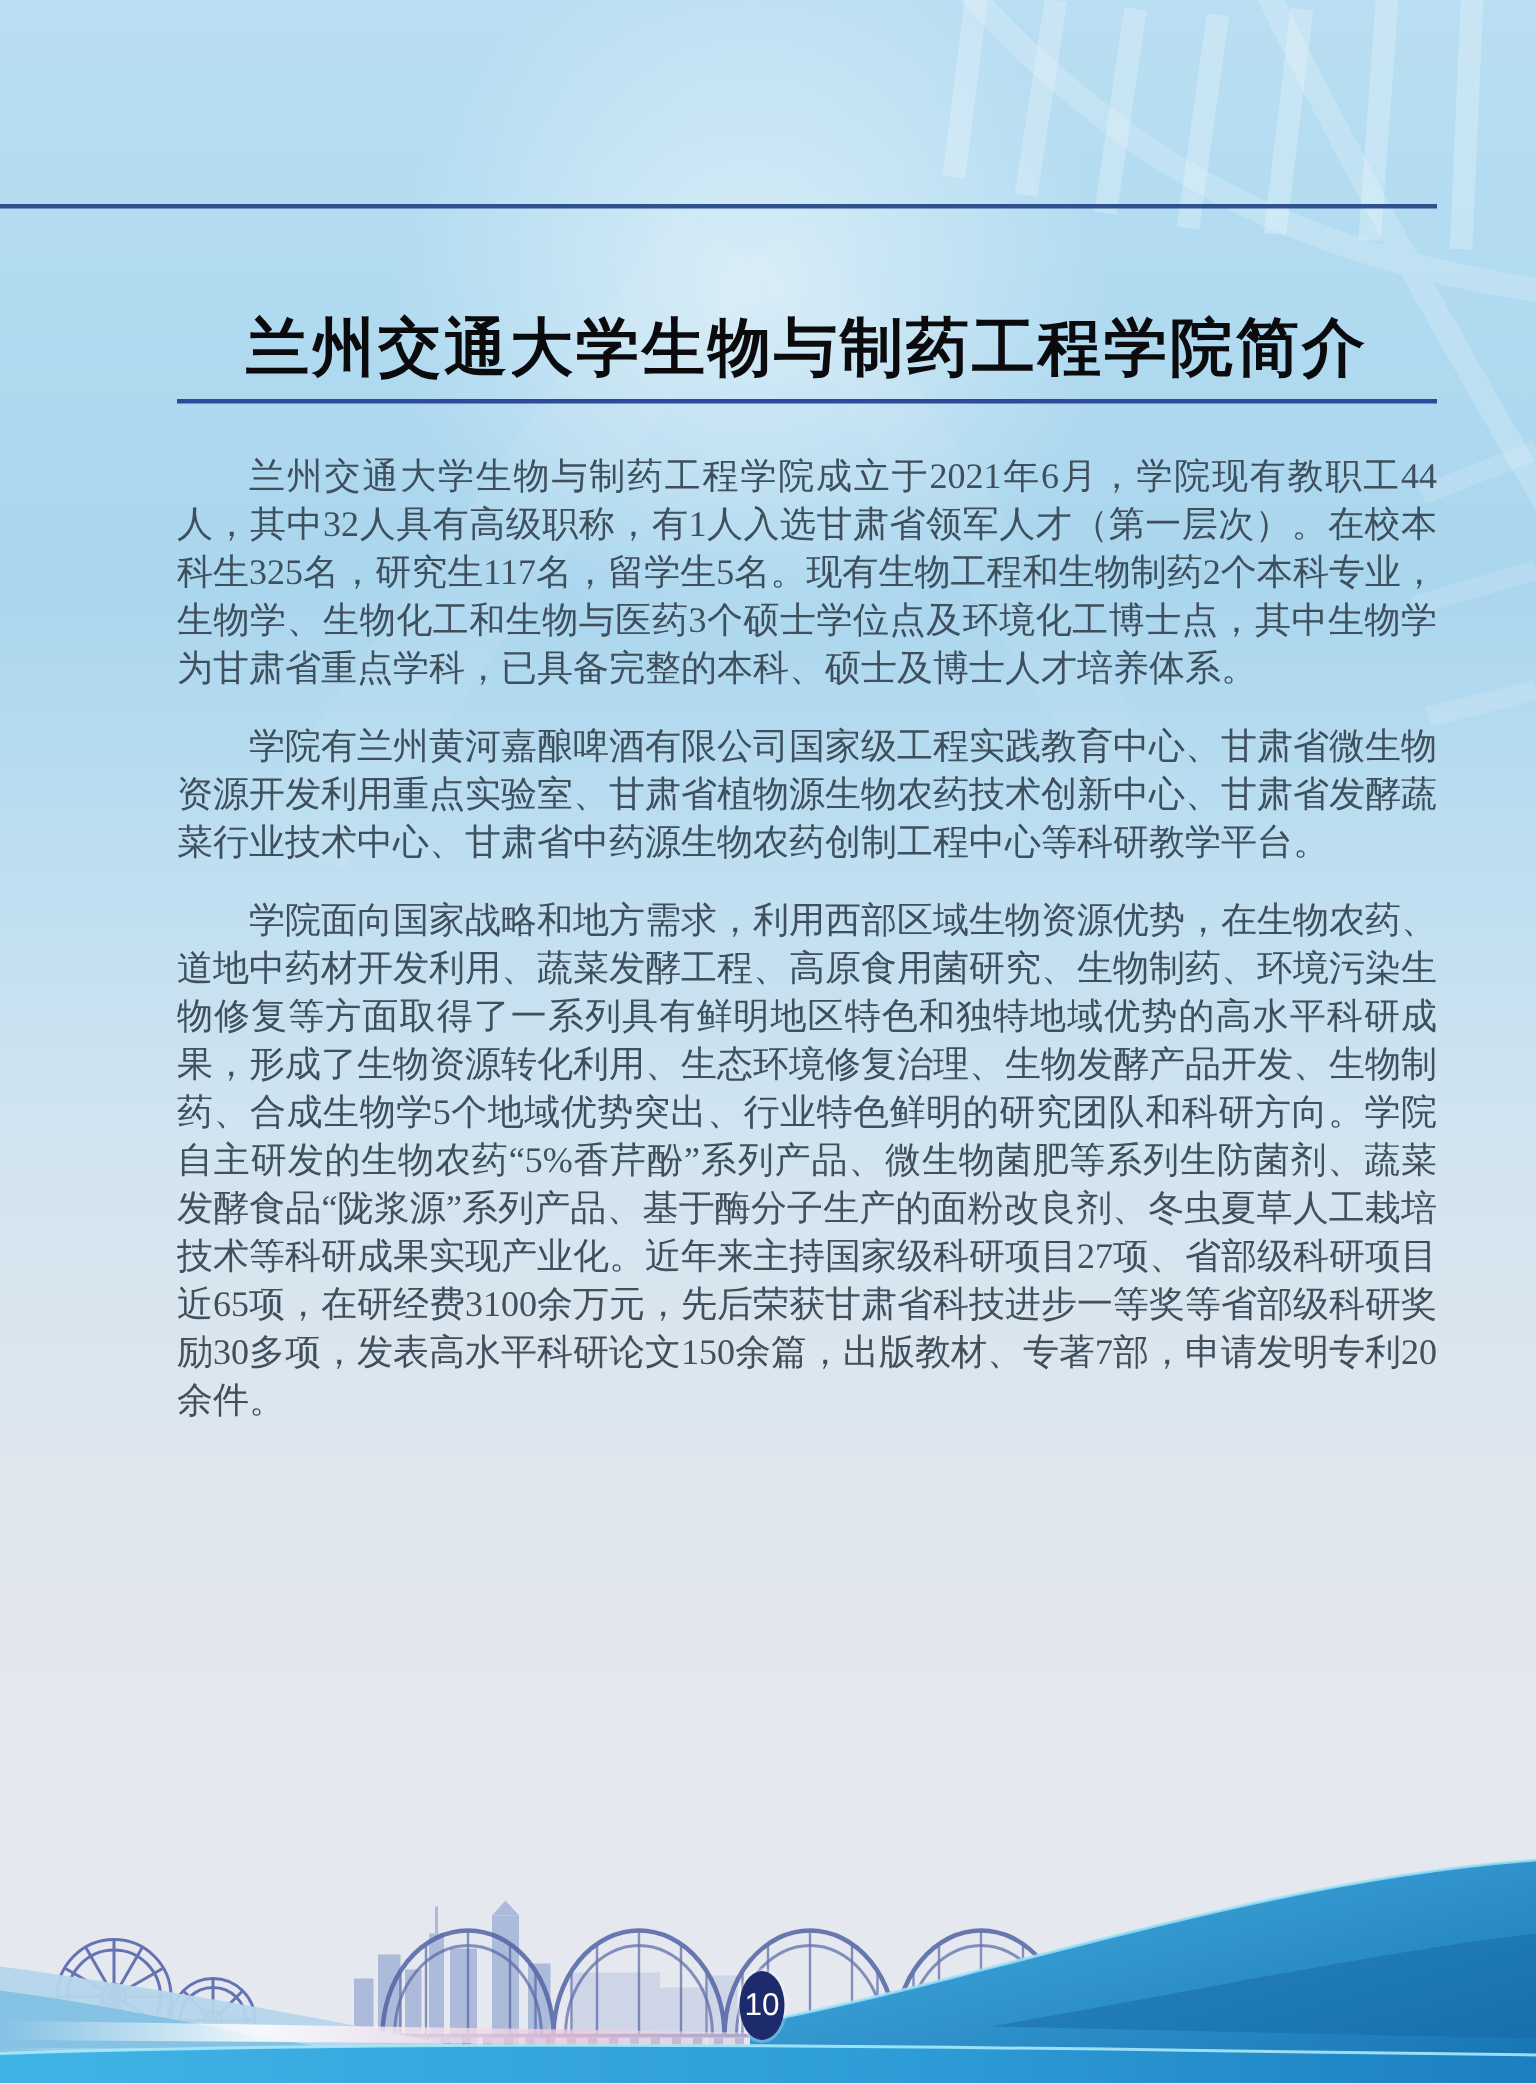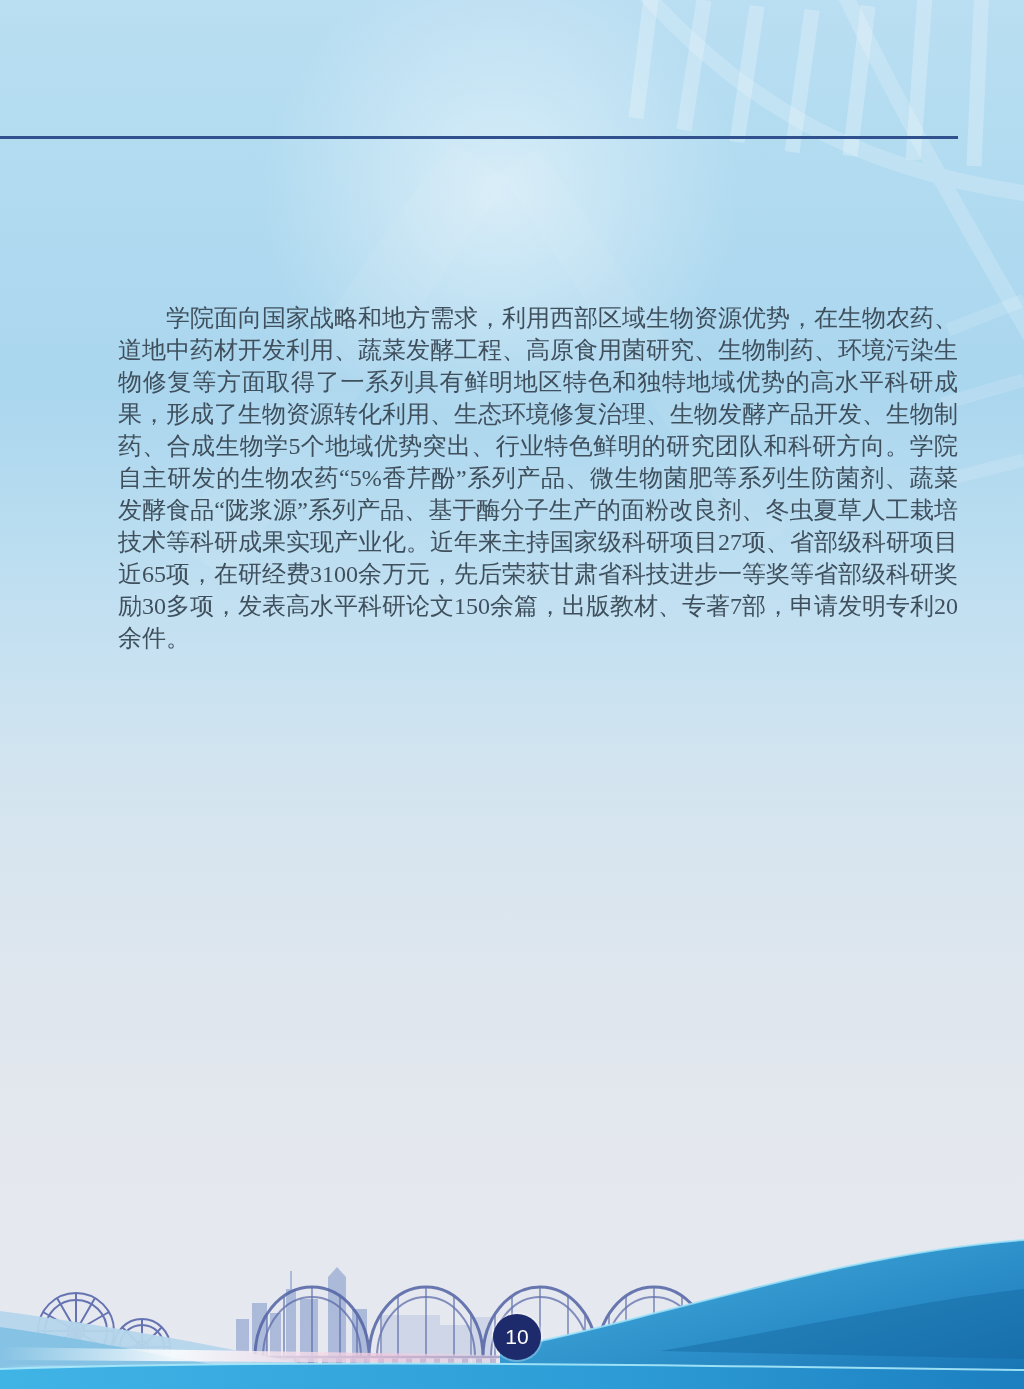--- a/index.html
+++ b/index.html
@@ -31,21 +31,21 @@
   }
   .title-underline{margin-top:8px;height:3px;width:100%;background:var(--underline-color);}
   .content{
     position:absolute;left:118px;top:302px;width:840px;height:900px;overflow:hidden;
     color:var(--body-text-color);font-size:24px;line-height:32px;
     text-align:justify;
   }
   .content p{text-indent:2em;margin-bottom:20px;}
   .footer-art{position:absolute;left:0;bottom:0;width:1024px;height:170px;}
   .page-badge{
-    position:absolute;left:493px;top:1314px;width:48px;height:46px;border-radius:50%;
+    position:absolute;left:493px;top:1314px;width:30px;height:46px;border-radius:50%;
     background:var(--badge-bg);display:flex;align-items:center;justify-content:center;
     box-shadow:0 0 0 2px rgba(255,255,255,.25);
   }
   .page-badge span{
     font-family:"Liberation Sans", sans-serif;font-size:21px;color:var(--badge-text);
   }
   
   .skyline{fill:var(--skyline-color);}
   .wheel{stroke:var(--wheel-color);stroke-width:2;fill:none;}
   .bridge{stroke:var(--bridge-color);fill:none;}
@@ -80,22 +80,28 @@
     </g>
     <g stroke="#ffffff" stroke-width="13" opacity="0.14">
       <line x1="1024" y1="300" x2="948" y2="330"></line>
       <line x1="1024" y1="380" x2="942" y2="404"></line>
       <line x1="1024" y1="460" x2="952" y2="478"></line>
     </g>
   </svg>
 
   <div class="top-rule"></div>
 
+  <div class="title-wrap">
+    <h1 class="title">兰州交通大学生物与制药工程学院简介</h1>
+    <div class="title-underline"></div>
+  </div>
 
   <main class="content">
+    <p>兰州交通大学生物与制药工程学院成立于2021年6月，学院现有教职工44人，其中32人具有高级职称，有1人入选甘肃省领军人才（第一层次）。在校本科生325名，研究生117名，留学生5名。现有生物工程和生物制药2个本科专业，生物学、生物化工和生物与医药3个硕士学位点及环境化工博士点，其中生物学为甘肃省重点学科，已具备完整的本科、硕士及博士人才培养体系。</p>
+    <p>学院有兰州黄河嘉酿啤酒有限公司国家级工程实践教育中心、甘肃省微生物资源开发利用重点实验室、甘肃省植物源生物农药技术创新中心、甘肃省发酵蔬菜行业技术中心、甘肃省中药源生物农药创制工程中心等科研教学平台。</p>
     <p>学院面向国家战略和地方需求，利用西部区域生物资源优势，在生物农药、道地中药材开发利用、蔬菜发酵工程、高原食用菌研究、生物制药、环境污染生物修复等方面取得了一系列具有鲜明地区特色和独特地域优势的高水平科研成果，形成了生物资源转化利用、生态环境修复治理、生物发酵产品开发、生物制药、合成生物学5个地域优势突出、行业特色鲜明的研究团队和科研方向。学院自主研发的生物农药“5%香芹酚”系列产品、微生物菌肥等系列生防菌剂、蔬菜发酵食品“陇浆源”系列产品、基于酶分子生产的面粉改良剂、冬虫夏草人工栽培技术等科研成果实现产业化。近年来主持国家级科研项目27项、省部级科研项目近65项，在研经费3100余万元，先后荣获甘肃省科技进步一等奖等省部级科研奖励30多项，发表高水平科研论文150余篇，出版教材、专著7部，申请发明专利20余件。</p>
 
   </main>
 
   <svg class="footer-art" viewBox="0 0 1024 170" aria-hidden="true">
     <defs>
       <linearGradient id="rightWave" x1="0%" y1="0%" x2="100%" y2="100%">
         <stop offset="0%" stop-color="#4ab4e5"></stop>
         <stop offset="100%" stop-color="#1571b1"></stop>
       </linearGradient>

